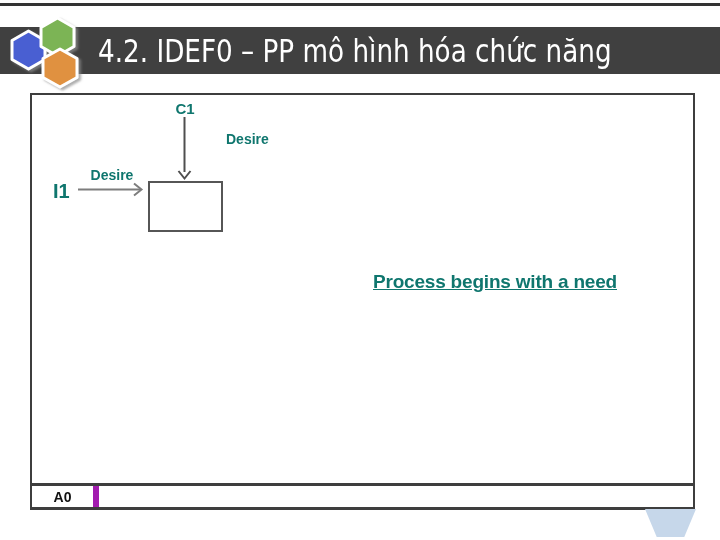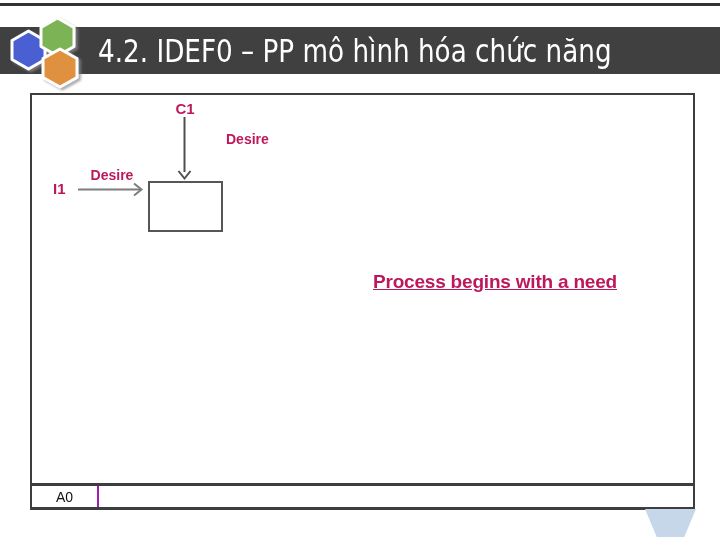--- a/index.html
+++ b/index.html
@@ -28,35 +28,35 @@
   .frame{
     position:absolute;left:30px;top:93px;width:665px;height:392px;
     box-sizing:border-box;border:2.5px solid #3e3e3e;background:#ffffff;
   }
   .footer-bar{
     position:absolute;left:30px;top:484px;width:665px;height:26px;
     box-sizing:border-box;border:2.5px solid #3e3e3e;border-bottom-width:3px;
     background:#ffffff;display:flex;align-items:stretch;
   }
   .a0-cell{
-    width:67px;box-sizing:border-box;border-right:2px solid #a21caf;
+    width:67px;box-sizing:border-box;border-right:6px solid #a21caf;
     display:flex;align-items:center;justify-content:center;
-    font-weight:normal;font-size:14px;color:#111;
+    font-weight:bold;font-size:14px;color:#111;
   }
   .blt-label{
     position:absolute;left:380px;top:0;width:230px;height:21px;line-height:22px;
     text-align:center;font-weight:bold;font-size:13.5px;color:#111;
   }
 
   
-  .dlabel{position:absolute;font-weight:bold;color:#be185d;white-space:nowrap;}
+  .dlabel{position:absolute;font-weight:bold;color:#0f766e;white-space:nowrap;}
   .lbl-c1{left:168px;top:100px;width:34px;text-align:center;font-size:15px;}
   .lbl-desire{left:178px;top:131px;font-size:14px;padding-left:48px;}
   .lbl-bacon{left:90px;top:167px;width:44px;text-align:center;font-size:14px;}
-  .lbl-i1{left:53px;top:180px;font-size:15px;}
+  .lbl-i1{left:53px;top:180px;font-size:20px;}
   .lbl-note{left:373px;top:271px;width:244px;text-align:center;font-size:19px;letter-spacing:-0.2px;text-decoration:underline;}
 
   
   .func-box{
     position:absolute;left:148px;top:181px;width:75px;height:51px;
     box-sizing:border-box;border:2px solid #565656;background:#ffffff;
   }
 
   .arrows{position:absolute;left:0;top:0;pointer-events:none;}
 

